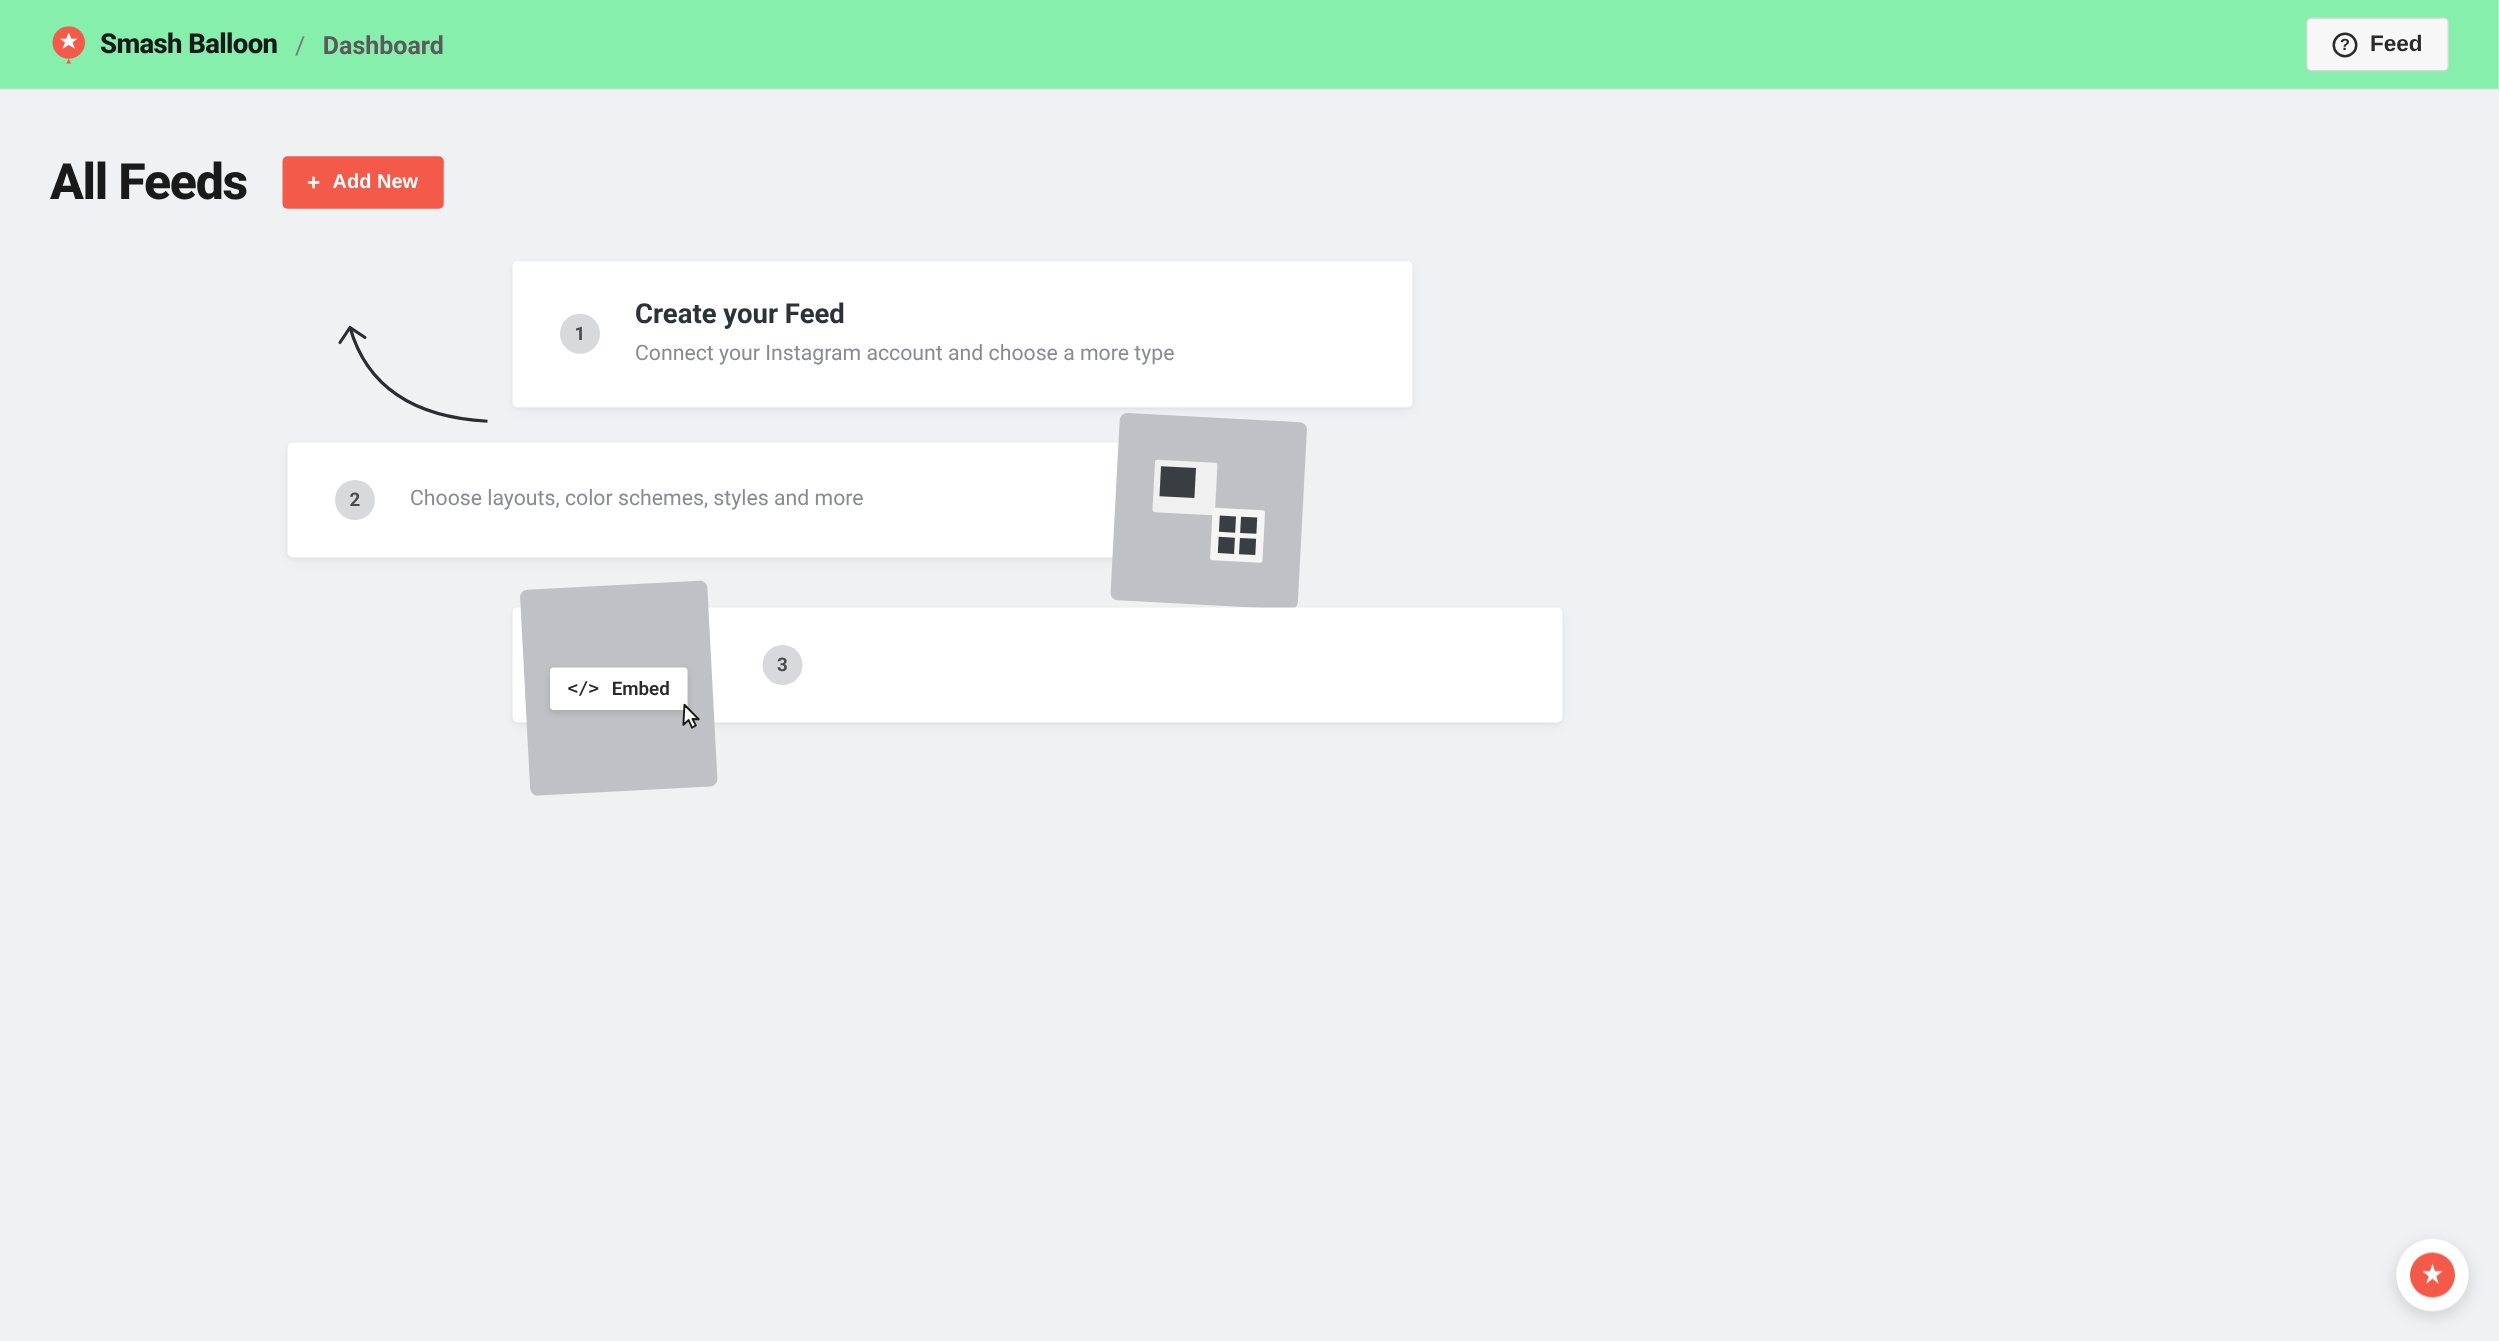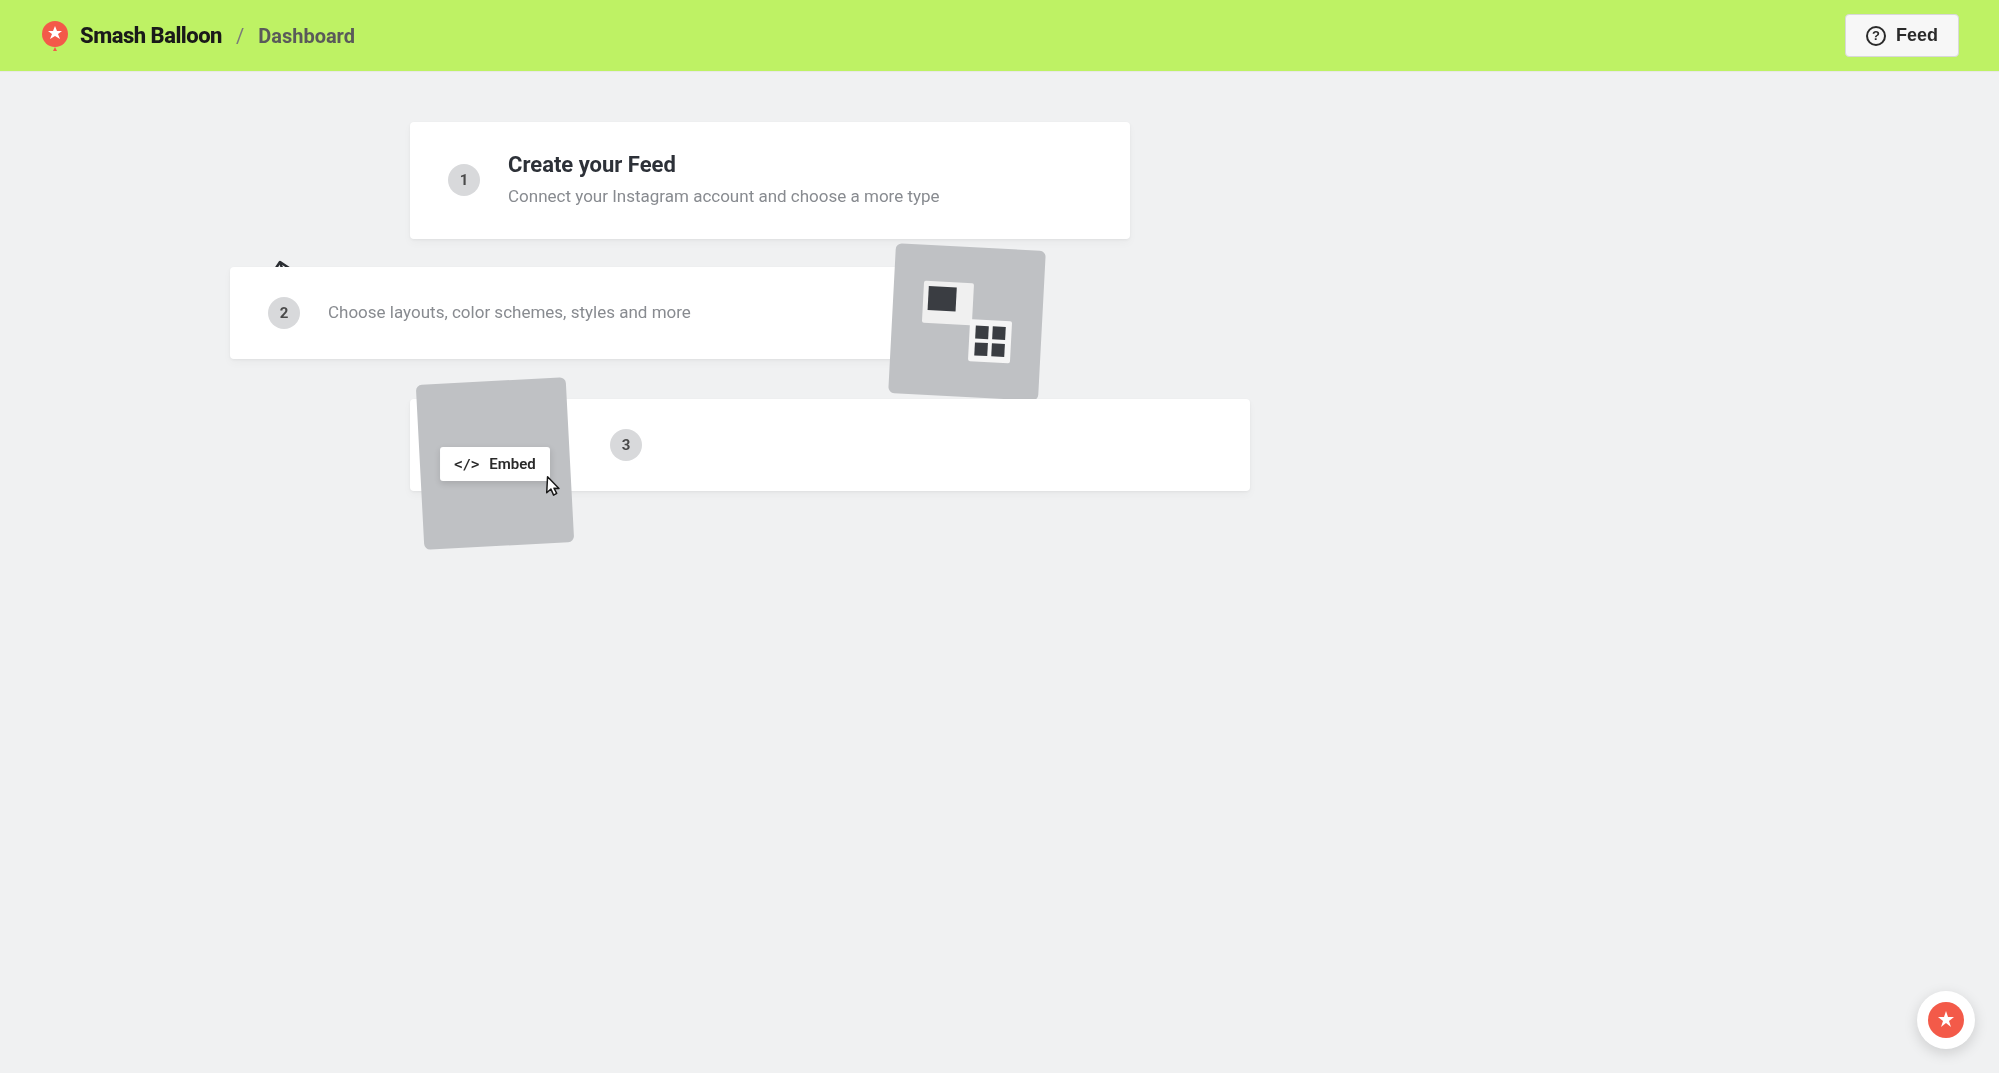--- a/index.html
+++ b/index.html
@@ -7,21 +7,21 @@
       padding: 0;
       box-sizing: border-box;
     }
     body {
       font-family: -apple-system, BlinkMacSystemFont, "Segoe UI", Roboto, Helvetica, Arial, sans-serif;
       background: #f0f1f2;
       width: 100%;
       min-height: 100vh;
     }
     .header {
-      background: #bef264;
+      background: #86efac;
       display: flex;
       align-items: center;
       justify-content: space-between;
       padding: 12px 40px;
       border-bottom: 1px solid #e8e8e8;
       height: 72px;
     }
     .header-left {
       display: flex;
       align-items: center;
@@ -302,20 +302,27 @@
     <span class="breadcrumb-sep">/</span>
     <span class="breadcrumb-text">Dashboard</span>
   </div>
   <button class="help-button">
     <span class="help-icon">?</span>
     <span>Feed</span>
   </button>
 </div>
 
 <div class="main">
+  <div class="page-header">
+    <h1 class="page-title">All Feeds</h1>
+    <button class="add-new-button">
+      <span class="plus-icon">+</span>
+      <span>Add New</span>
+    </button>
+  </div>
 
   <svg class="arrow-svg" width="140" height="100">
     <path d="M 120 85 Q 30 80 10 10" stroke="#2a2d32" stroke-width="2.5" fill="none"></path>
     <path d="M 10 10 L 2 22 M 10 10 L 22 18" stroke="#2a2d32" stroke-width="2.5" fill="none" stroke-linecap="round"></path>
   </svg>
 
   <div class="steps">
 
     <div class="step-card step-1">
       <div class="step-number">1</div>

